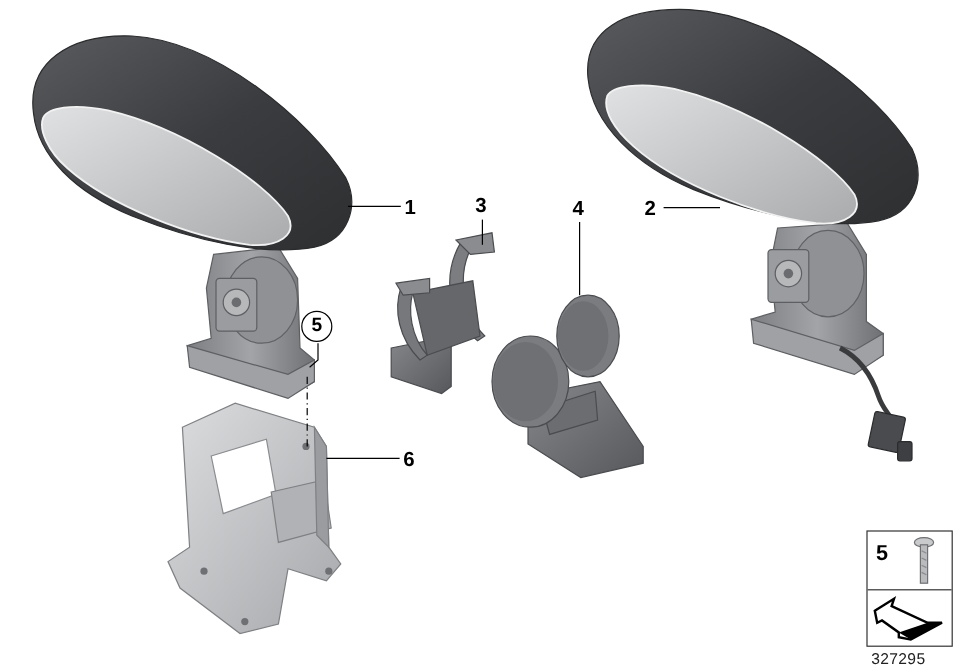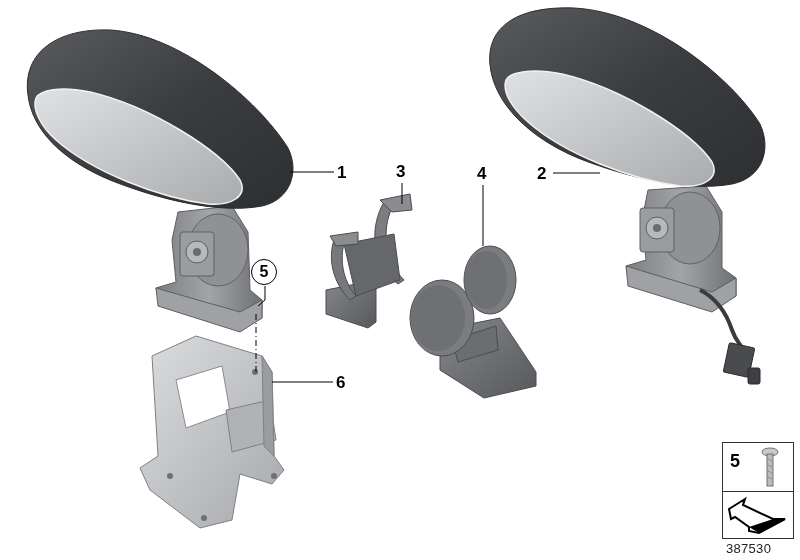--- a/index.html
+++ b/index.html
@@ -137,15 +137,15 @@
       <line x1="45" y1="34" x2="49" y2="36" stroke="#8a8c8f"></line>
     </g>
     <g>
       <path d="M6 66 L22 56 L20 62 L50 76 L62 76 L36 90 L26 88 L26 84 L12 74 L8 76 Z" fill="#ffffff" stroke="#000" stroke-width="2"></path>
       <path d="M26 84 L50 76 L62 76 L36 90 Z" fill="#000"></path>
     </g>
   </svg>
   <div class="divider"></div>
 </div>
 
-<div class="image-id">387530</div>
+<div class="image-id">327295</div>
 
 </div>
 
 </body></html>

